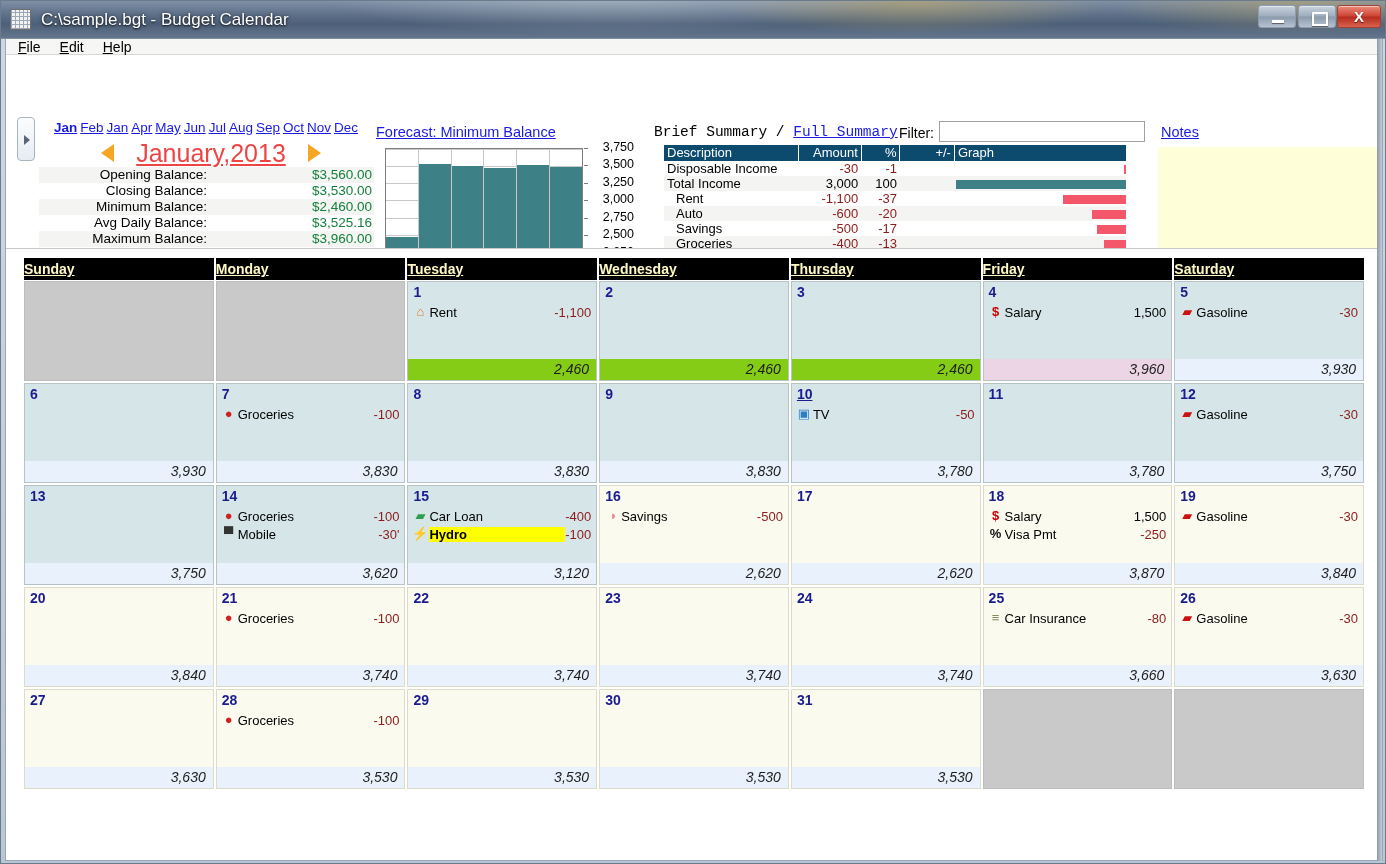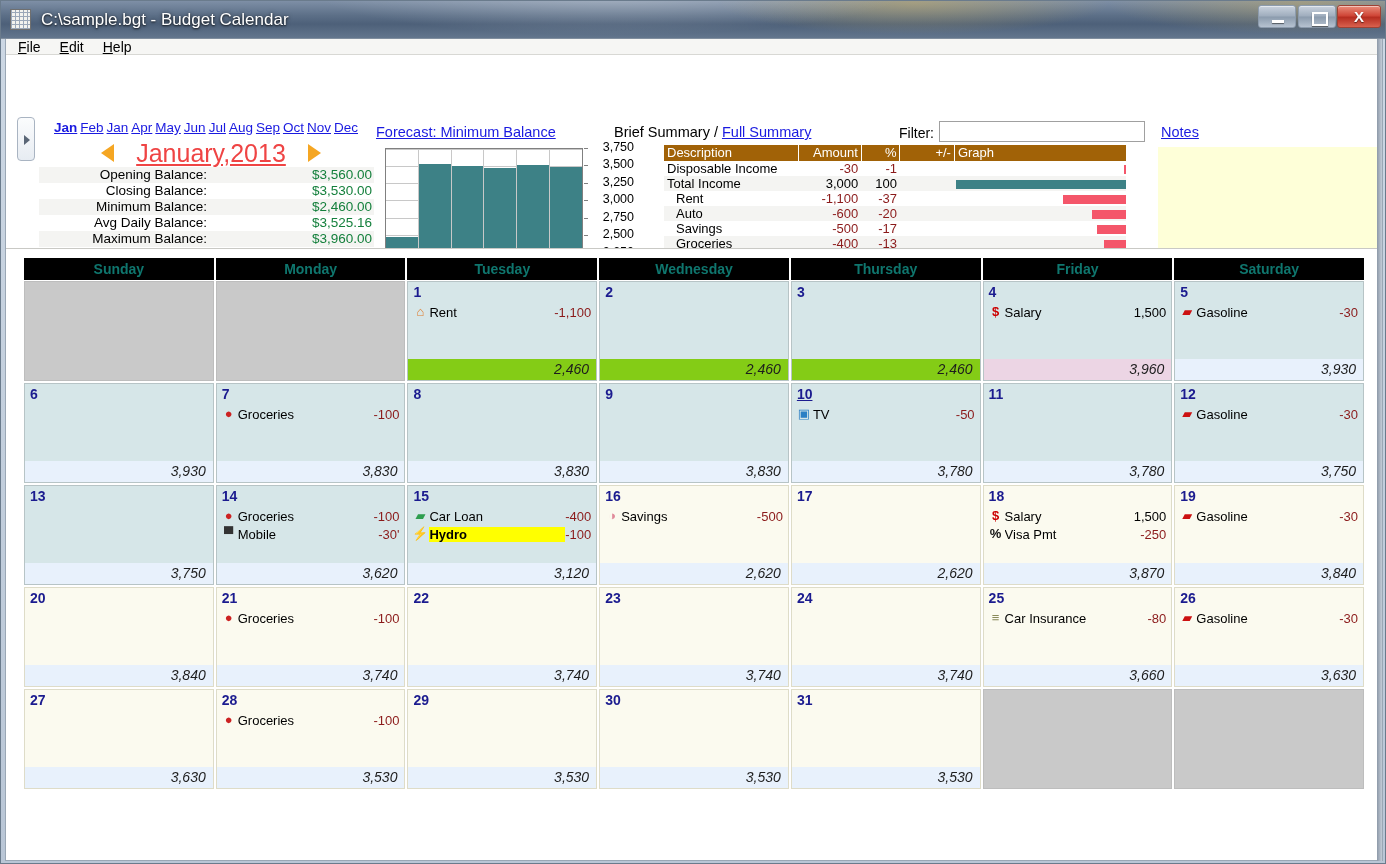--- a/index.html
+++ b/index.html
@@ -194,22 +194,22 @@
   #chart-ylabels span {
     position: absolute; right: 0; text-align: right; width: 46px;
   }
   #chart-ylabels .tickmark {
     position: absolute; left: -4px; width: 4px;
     border-top: 1px solid #808080;
   }
 
   
   #summary-head {
-    position: absolute; left: 608px; top: 69px;
-    font-size: 14.5px; color: #000; white-space: nowrap;
+    position: absolute; left: 648px; top: 69px;
+    font-size: 14.5px; color: #000; white-space: nowrap; font-family: Liberation Mono, monospace;
   }
   #summary-head a { color: #1a1ae0; text-decoration: underline; cursor: pointer; }
   #filter-label {
     position: absolute; left: 893px; top: 70px; font-size: 14px; color: #000;
   }
   #filter-input {
     position: absolute; left: 933px; top: 66px;
     width: 206px; height: 21px;
     border: 1px solid #a0a0a0; background: #ffffff;
     font-size: 13px; padding: 0 4px;
@@ -226,21 +226,21 @@
     border: none;
   }
 
   #summary-table {
     position: absolute; left: 658px; top: 90px;
     width: 462px;
     border-collapse: collapse;
     font-size: 13px;
   }
   #summary-table th {
-    background: #a16207; color: #ffffff;
+    background: #0c4a6e; color: #ffffff;
     font-weight: normal; text-align: right;
     height: 16px; line-height: 16px; padding: 0 3px;
     border-right: 1px solid #ffffff;
   }
   #summary-table th.d { text-align: left; }
   #summary-table th.g { text-align: left; border-right: none; }
   #summary-table td {
     height: 15px; line-height: 15px; padding: 0 3px;
     text-align: right; white-space: nowrap;
   }
@@ -258,24 +258,25 @@
     position: absolute; left: 0; top: 219px;
     width: 1376px; height: 601px;
     background: #ffffff;
     padding: 0 18px 0 18px;
   }
   #cal-head {
     display: flex; height: 22px;
   }
   #cal-head .dow {
     flex: 1 1 0;
-    background: #000000; color: #0f766e;
+    background: #000000; color: #fef9c3;
     font-size: 14px; font-weight: bold;
-    text-align: center; line-height: 22px;
+    line-height: 22px;
     border-right: 2px solid #ffffff;
+    text-decoration: underline;
   }
   #cal-head .dow:last-child { border-right: none; }
   #cal-body { }
   .week { display: flex; height: 100px; margin-top: 2px; }
   .week:first-child { margin-top: 1px; }
   .daycell {
     flex: 1 1 0;
     position: relative;
     margin-right: 2px;
     background: #d6e6e8;

